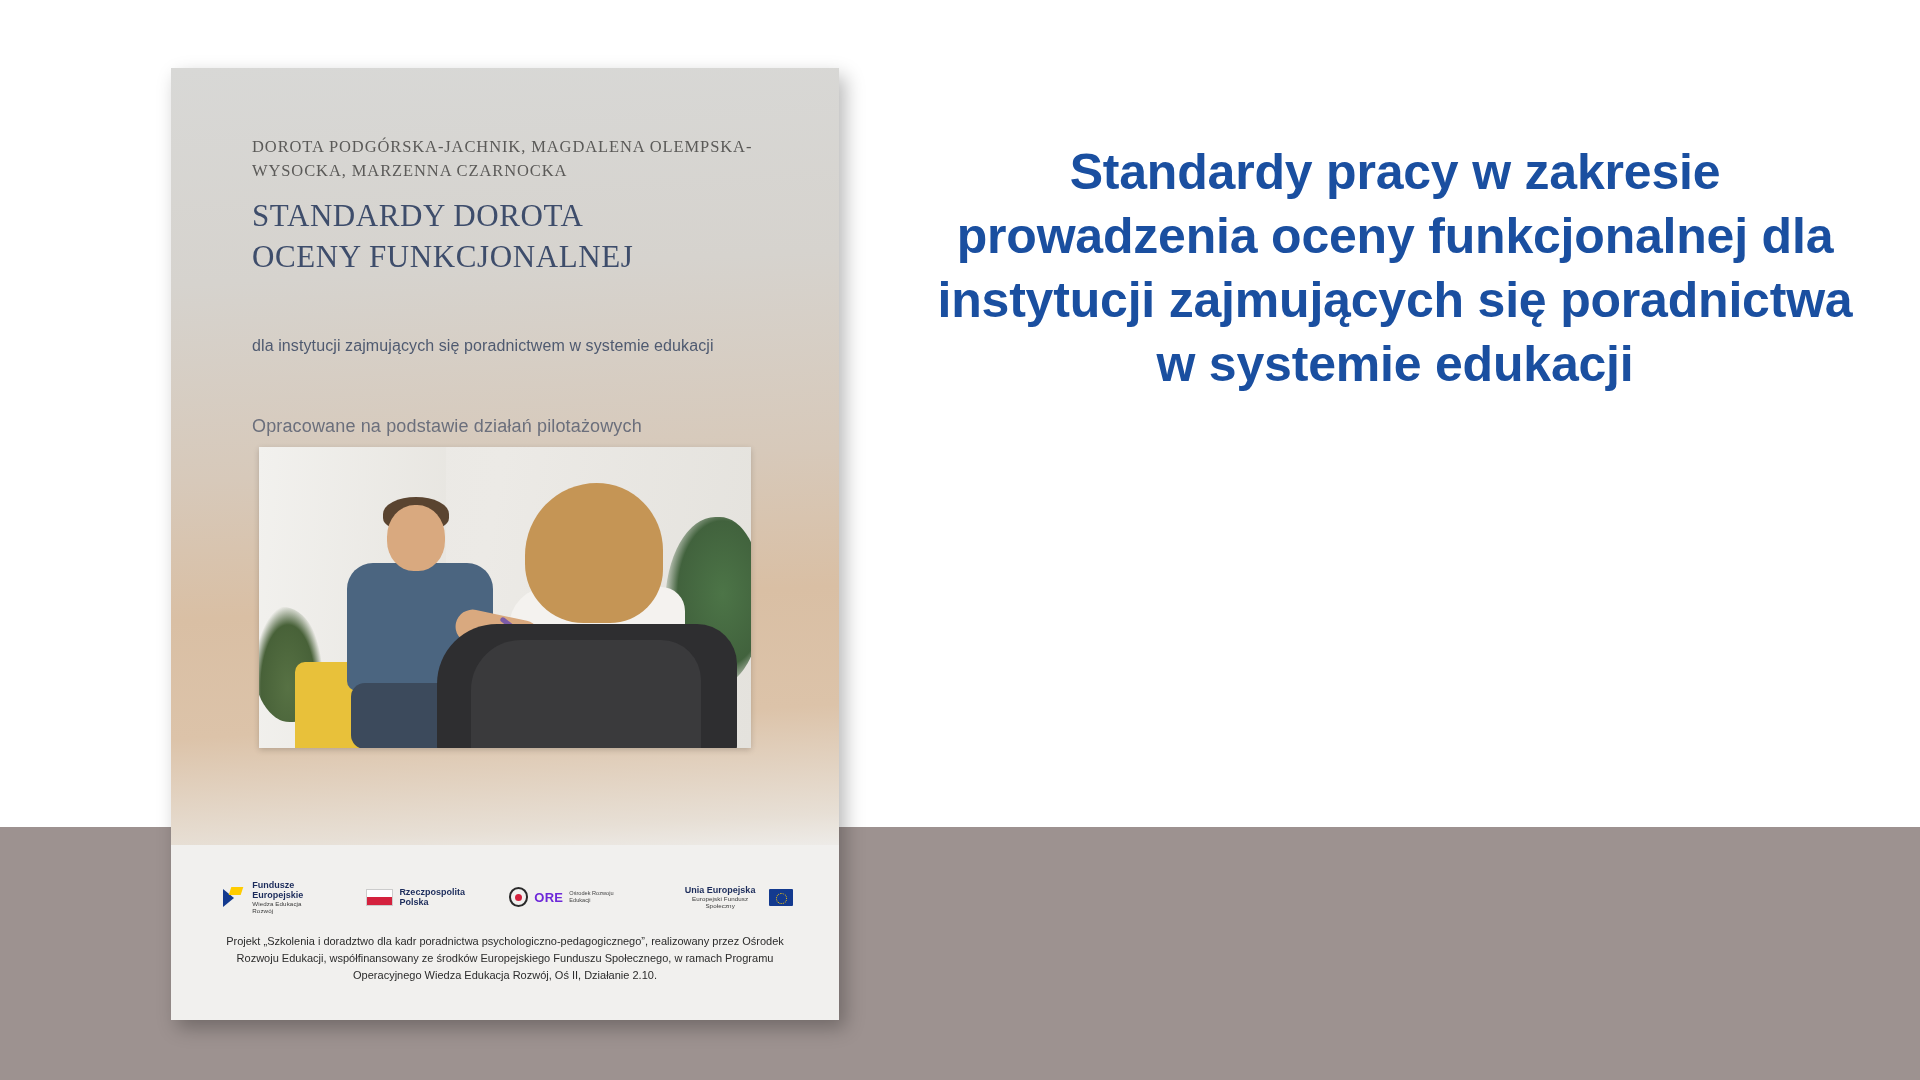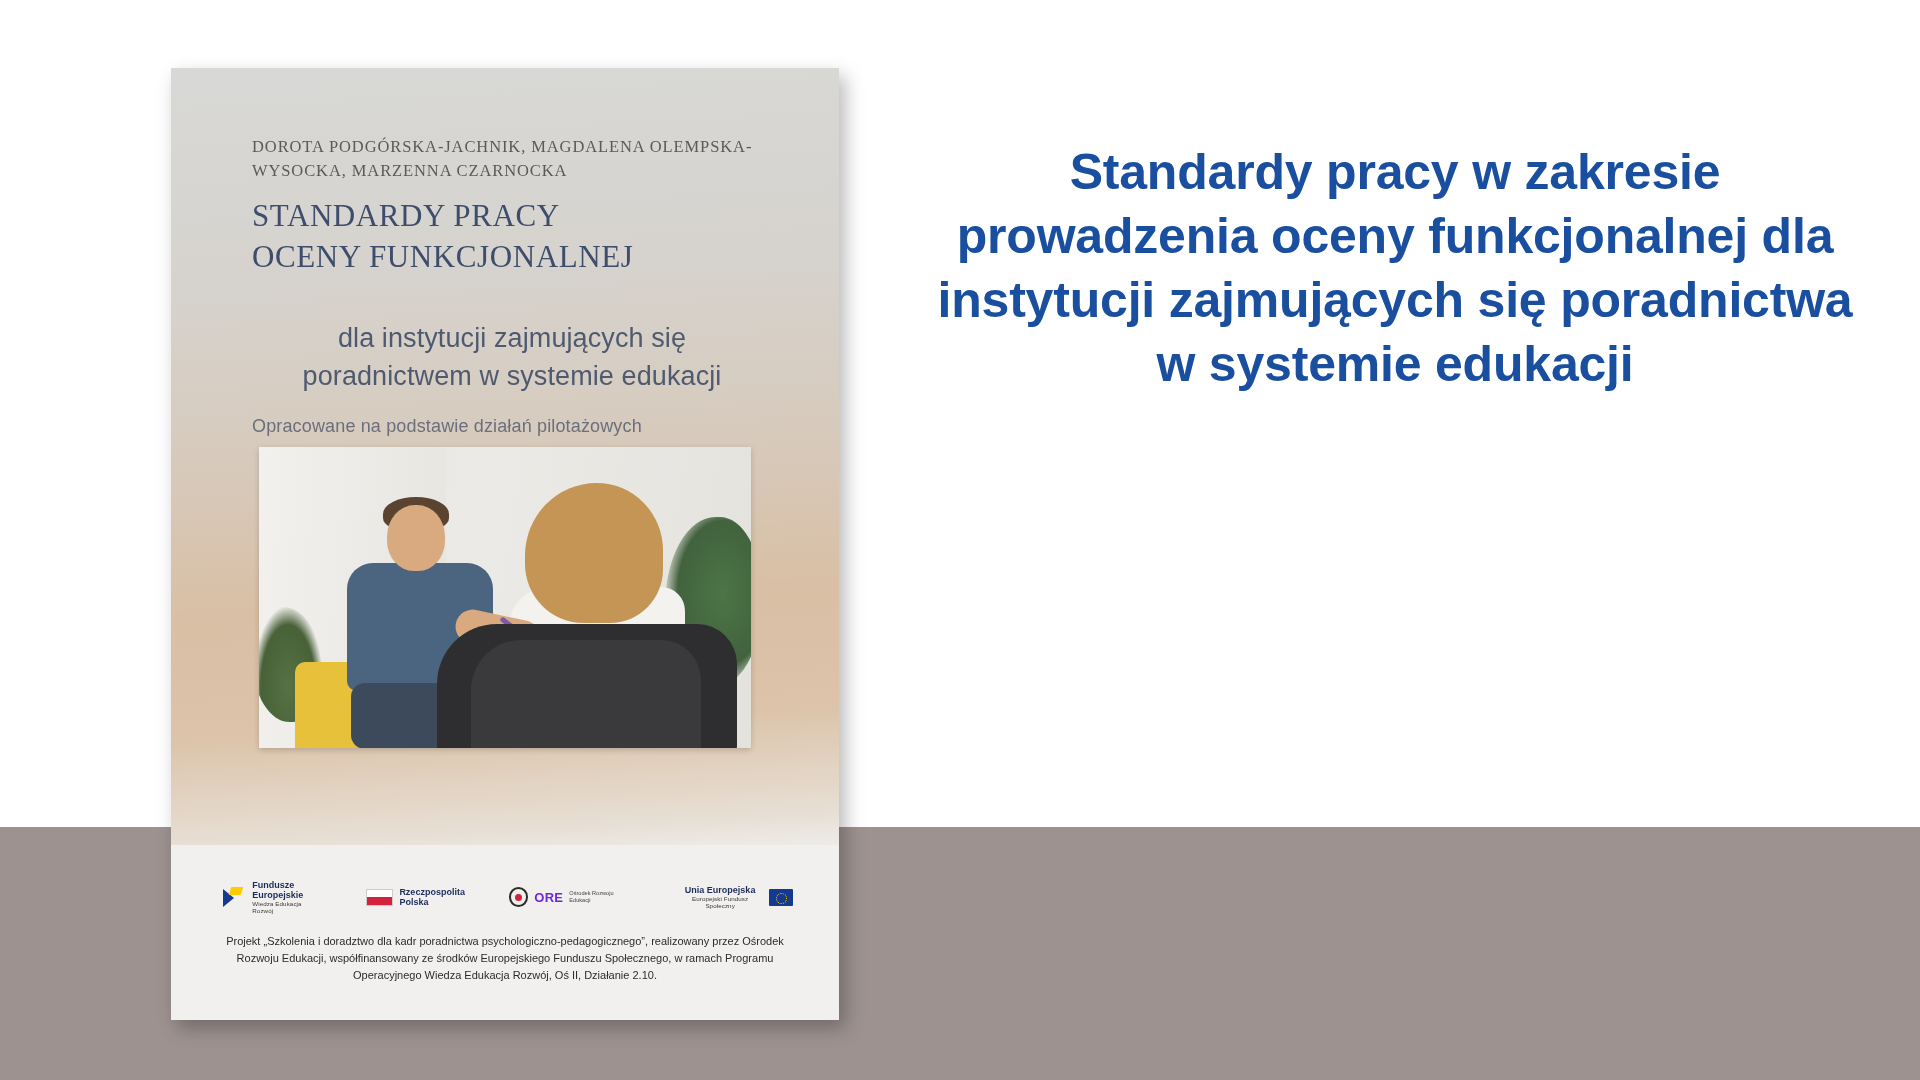--- a/index.html
+++ b/index.html
@@ -69,28 +69,27 @@
     width: 520px;
     color: #3e4d6b;
     font-family: "Liberation Serif", serif;
     font-size: 31px;
     line-height: 1.33;
     letter-spacing: 0.6px;
   }
   .cover-subtitle {
     position: absolute;
     left: 81px;
-    top: 251px;
+    top: 267px;
     width: 520px;
     color: #4f5a70;
     font-family: "Liberation Sans", sans-serif;
-    font-size: 27px;
+    font-size: 16px;
     line-height: 1.42;
     letter-spacing: 0.1px;
-    text-align: center;
   }
   .cover-note {
     position: absolute;
     left: 81px;
     top: 348px;
     width: 520px;
     color: #6b6f7c;
     font-family: "Liberation Sans", sans-serif;
     font-size: 18px;
     letter-spacing: 0.15px;
@@ -271,21 +270,21 @@
 
   <div class="floor"></div>
 
   <div class="book">
     <div class="cover-gradient"></div>
     <div class="cover-inner">
 
       <div class="authors">DOROTA PODGÓRSKA-JACHNIK, MAGDALENA OLEMPSKA-WYSOCKA, MARZENNA CZARNOCKA</div>
 
       <div class="cover-title">
-        <div>STANDARDY PRACY</div>
+        <div>STANDARDY DOROTA</div>
         <div>OCENY FUNKCJONALNEJ</div>
       </div>
 
       <div class="cover-subtitle">dla instytucji zajmujących się poradnictwem w systemie edukacji</div>
       <div class="cover-note">Opracowane na podstawie działań pilotażowych</div>
 
       <div class="photo">
         <div class="ph-wall"></div>
         <div class="ph-wall-left"></div>
         <div class="ph-plant-left"></div>

